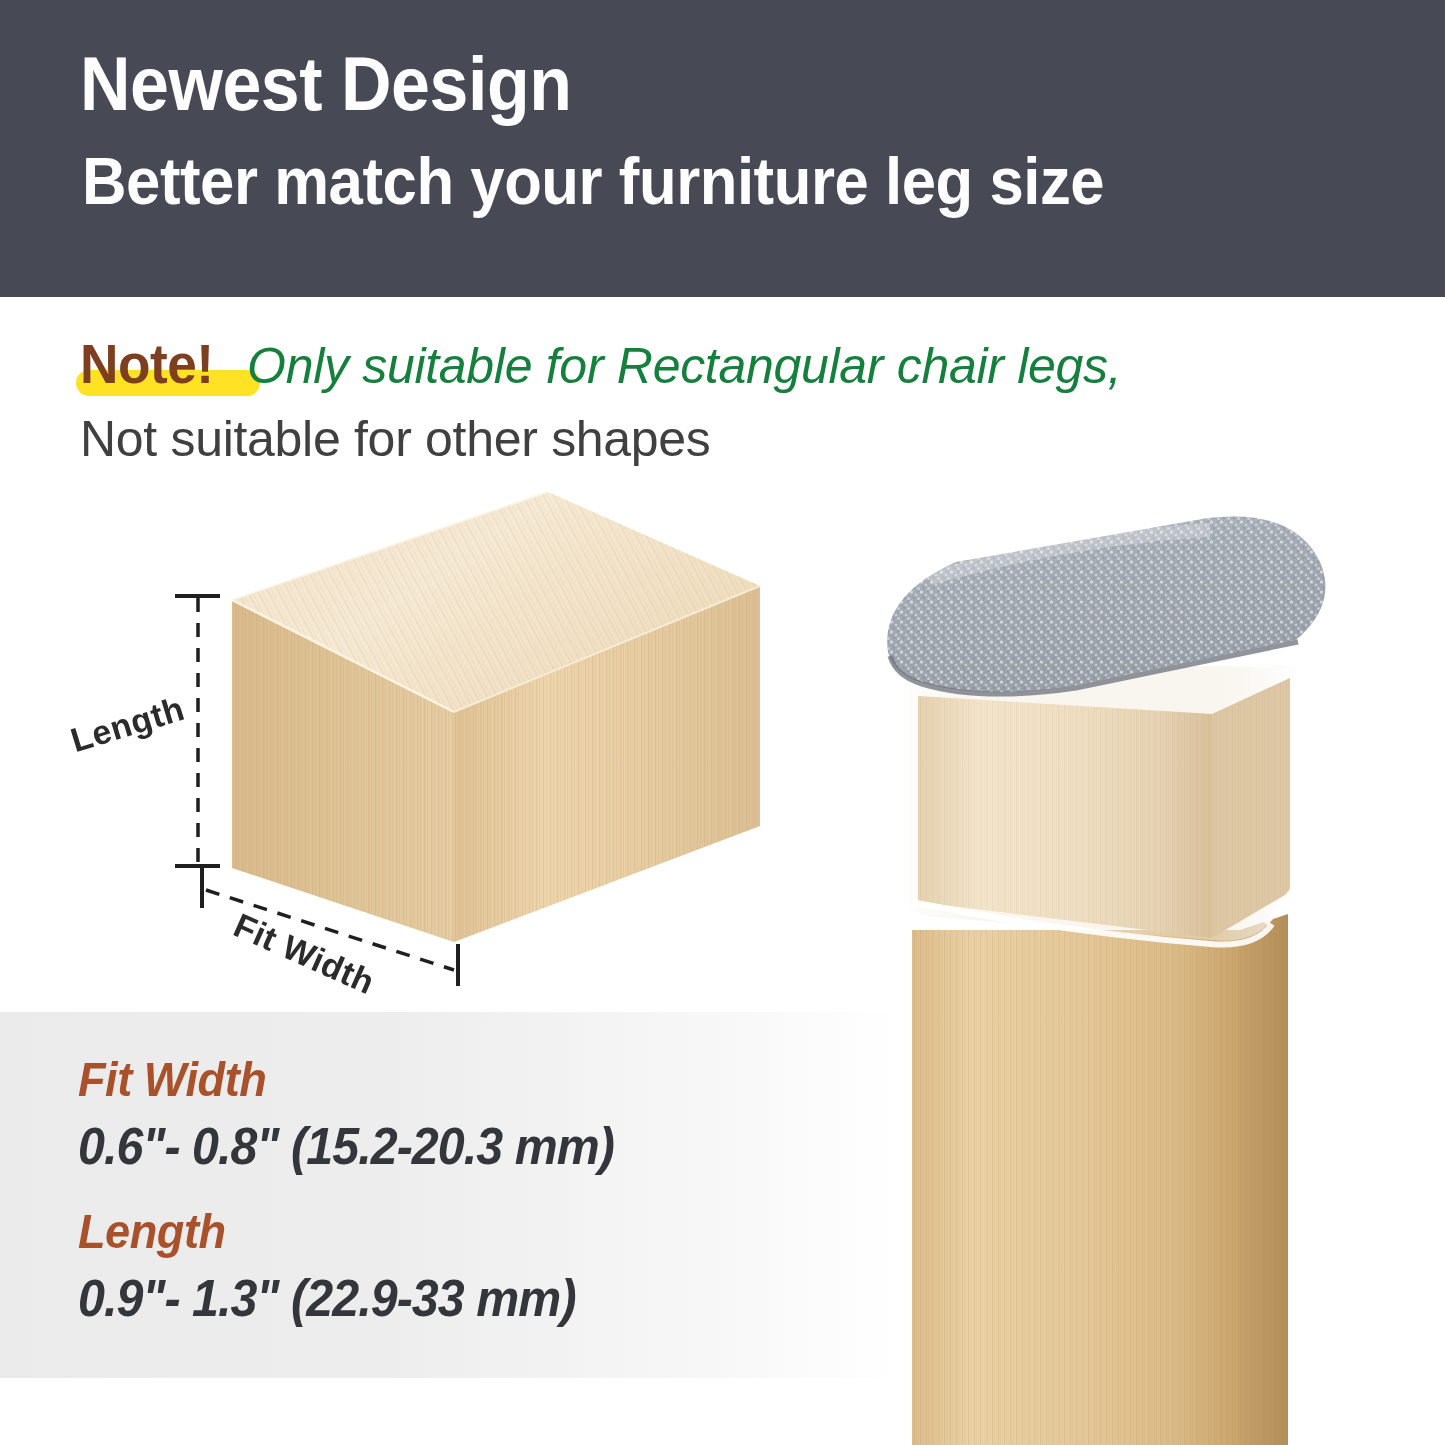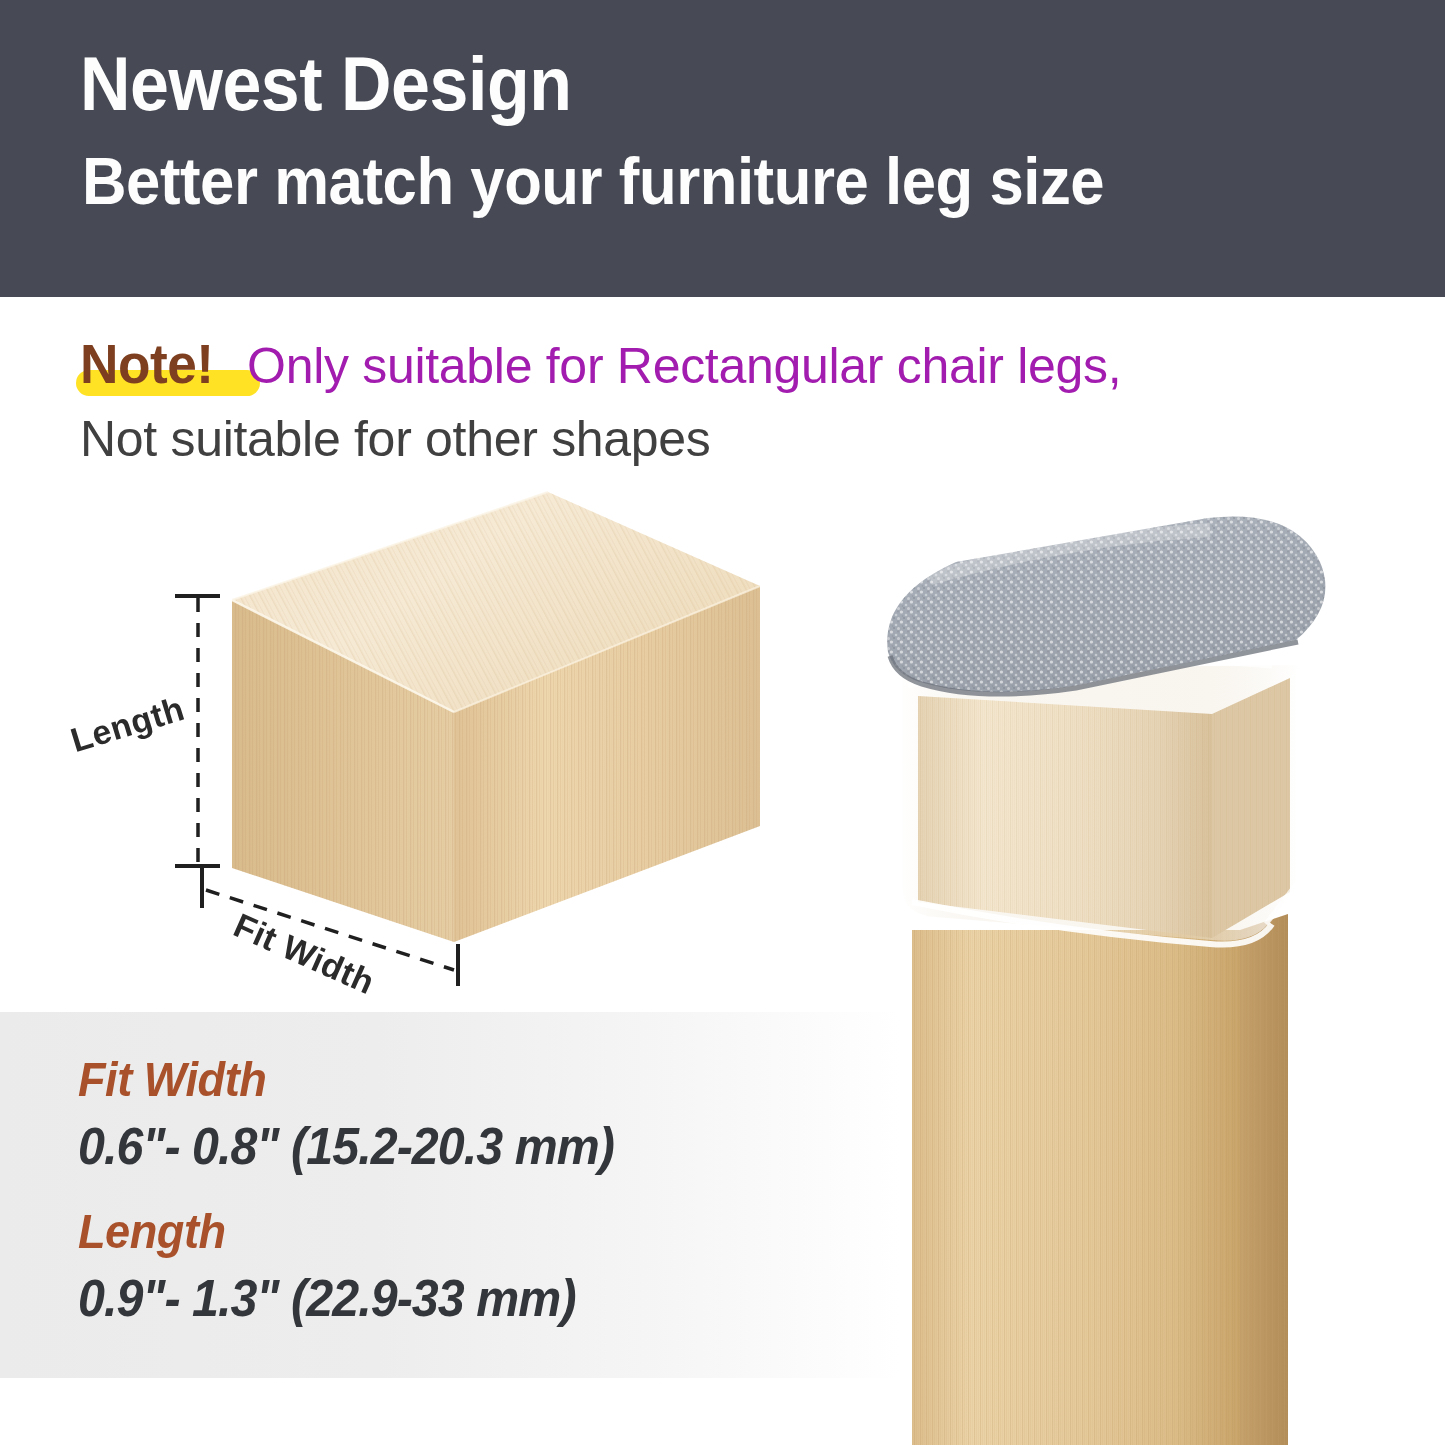--- a/index.html
+++ b/index.html
@@ -82,23 +82,24 @@
     color: #7E3F20;
     letter-spacing: -0.5px;
     transform: scaleX(0.95);
     transform-origin: left center;
     display: inline-block;
   }
   .note-text-inline {
     position: relative;
     z-index: 1;
     font-size: 50px;
-    color: #a21caf;
+    color: #15803d;
     margin-left: 22px;
     letter-spacing: -0.3px;
+    font-style: italic;
   }
   .note-line2 {
     margin-top: 16px;
     font-size: 50px;
     color: #404040;
     letter-spacing: -0.3px;
     white-space: nowrap;
     line-height: 1;
   }
 

